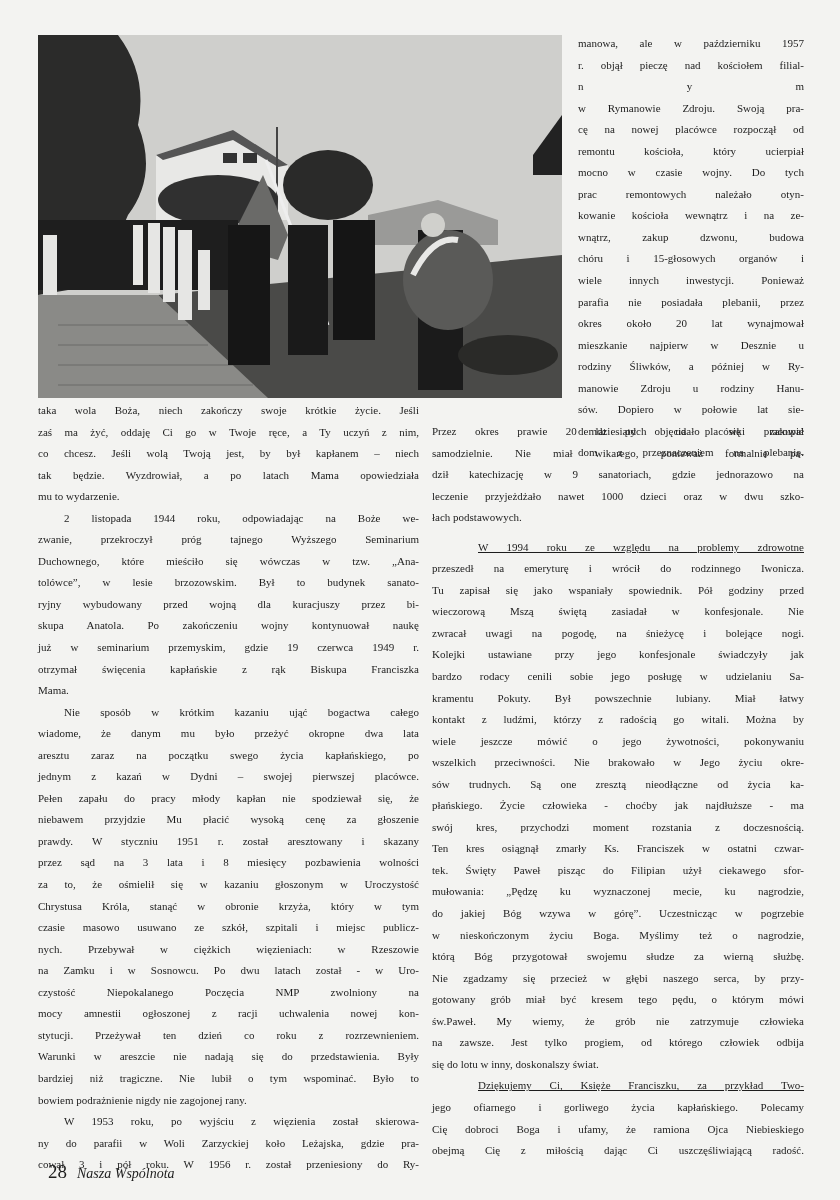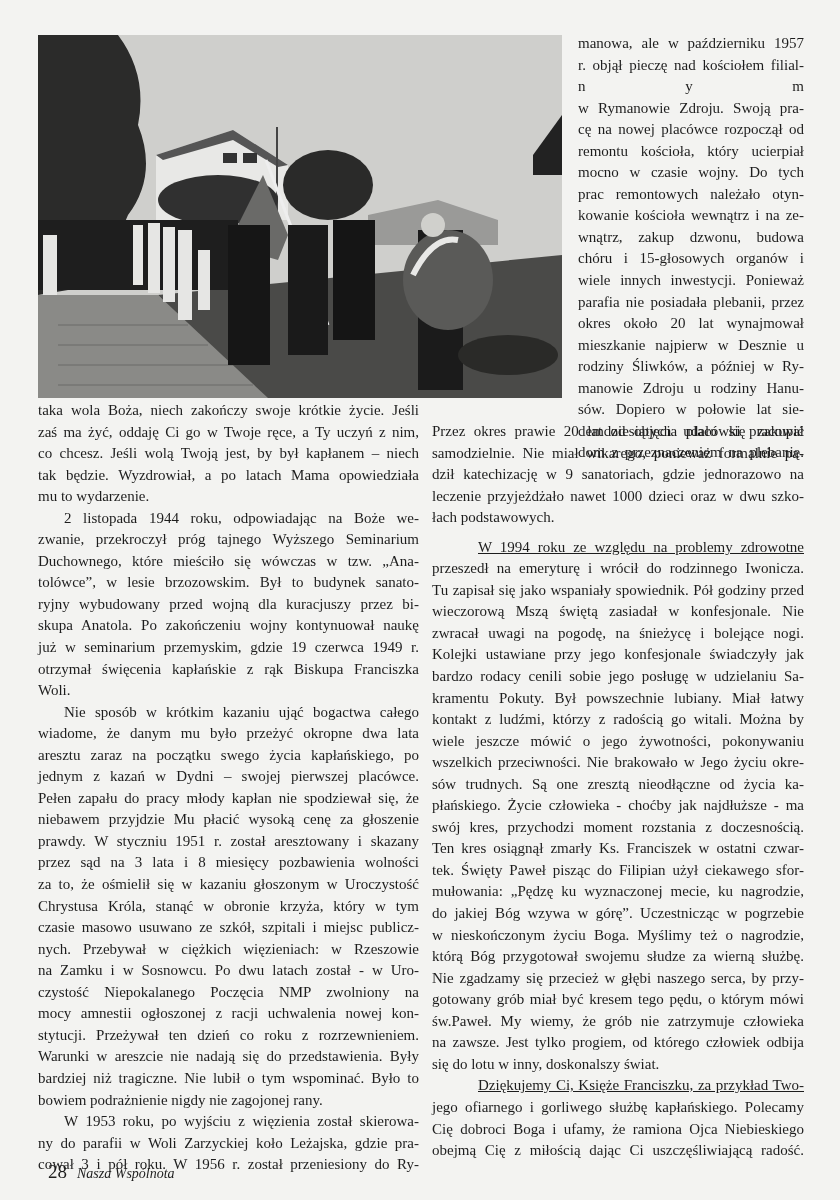--- a/index.html
+++ b/index.html
@@ -16,21 +16,21 @@
   .photo {
     position: absolute; left: 38px; top: 35px; width: 524px; height: 363px;
     background: linear-gradient(180deg, #d2d2d0 0%, #c6c6c4 40%, #8a8a88 62%, #5a5a58 78%, #6e6e6c 100%);
     overflow: hidden;
   }
   .photo svg { position: absolute; inset: 0; width: 100%; height: 100%; }
 
   
   .col-text {
     position: absolute;
-    font-size: 15px;
+    font-size: 11px;
     line-height: 21.55px;
     text-align: justify;
     hyphens: manual;
   }
 
   .right-top   { left: 578px; top: 33px;  width: 226px; }
   .left-col    { left: 38px;  top: 400px; width: 381px; }
   .right-bot   { left: 432px; top: 421px; width: 372px; }
 
   .line { display: block; text-align: justify; text-align-last: justify; white-space: nowrap; }
@@ -143,21 +143,21 @@
     <span class="line last">mu to wydarzenie.</span>
 
     <span class="line ind">2 listopada 1944 roku, odpowiadając na Boże we-</span>
     <span class="line">zwanie, przekroczył próg tajnego Wyższego Seminarium</span>
     <span class="line">Duchownego, które mieściło się wówczas w tzw. „Ana-</span>
     <span class="line">tolówce”, w lesie brzozowskim. Był to budynek sanato-</span>
     <span class="line">ryjny wybudowany przed wojną dla kuracjuszy przez bi-</span>
     <span class="line">skupa Anatola. Po zakończeniu wojny kontynuował naukę</span>
     <span class="line">już w seminarium przemyskim, gdzie 19 czerwca 1949 r.</span>
     <span class="line">otrzymał święcenia kapłańskie z rąk Biskupa Franciszka</span>
-    <span class="line last">Woli.</span>
+    <span class="line last">Mama.</span>
 
     <span class="line ind">Nie sposób w krótkim kazaniu ująć bogactwa całego</span>
     <span class="line">wiadome, że danym mu było przeżyć okropne dwa lata</span>
     <span class="line">aresztu zaraz na początku swego życia kapłańskiego, po</span>
     <span class="line">jednym z kazań w Dydni – swojej pierwszej placówce.</span>
     <span class="line">Pełen zapału do pracy młody kapłan nie spodziewał się, że</span>
     <span class="line">niebawem przyjdzie Mu płacić wysoką cenę za głoszenie</span>
     <span class="line">prawdy. W styczniu 1951 r. został aresztowany i skazany</span>
     <span class="line">przez sąd na 3 lata i 8 miesięcy pozbawienia wolności</span>
     <span class="line">za to, że ośmielił się w kazaniu głoszonym w Uroczystość</span>
@@ -206,21 +206,21 @@
     <span class="line">do jakiej Bóg wzywa w górę”. Uczestnicząc w pogrzebie</span>
     <span class="line">w nieskończonym życiu Boga. Myślimy też o nagrodzie,</span>
     <span class="line">którą Bóg przygotował swojemu słudze za wierną służbę.</span>
     <span class="line">Nie zgadzamy się przecież w głębi naszego serca, by przy-</span>
     <span class="line">gotowany grób miał być kresem tego pędu, o którym mówi</span>
     <span class="line">św.Paweł. My wiemy, że grób nie zatrzymuje człowieka</span>
     <span class="line">na zawsze. Jest tylko progiem, od którego człowiek odbija</span>
     <span class="line last">się do lotu w inny, doskonalszy świat.</span>
 
     <span class="line ind2">Dziękujemy Ci, Księże Franciszku, za przykład Two-</span>
-    <span class="line">jego ofiarnego i gorliwego służbę kapłańskiego. Polecamy</span>
+    <span class="line">jego ofiarnego i gorliwego życia kapłańskiego. Polecamy</span>
     <span class="line">Cię dobroci Boga i ufamy, że ramiona Ojca Niebieskiego</span>
     <span class="line">obejmą Cię z miłością dając Ci uszczęśliwiającą radość.</span>
 
   </div>
 
   <div class="footer">
     <span class="pnum">28</span>
     <span class="mag">Nasza Wspólnota</span>
   </div>
 

